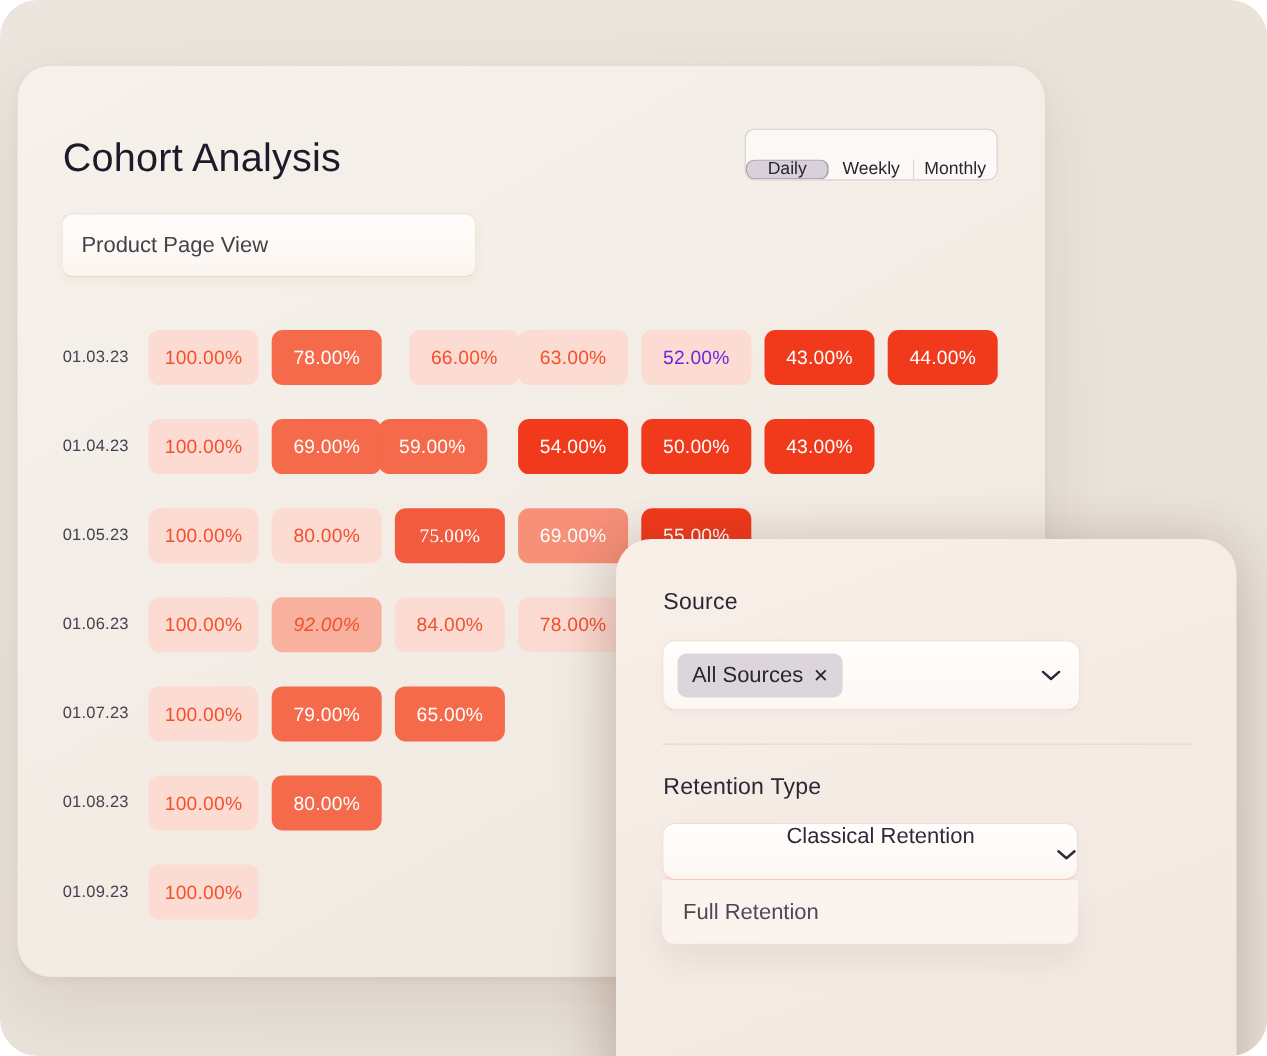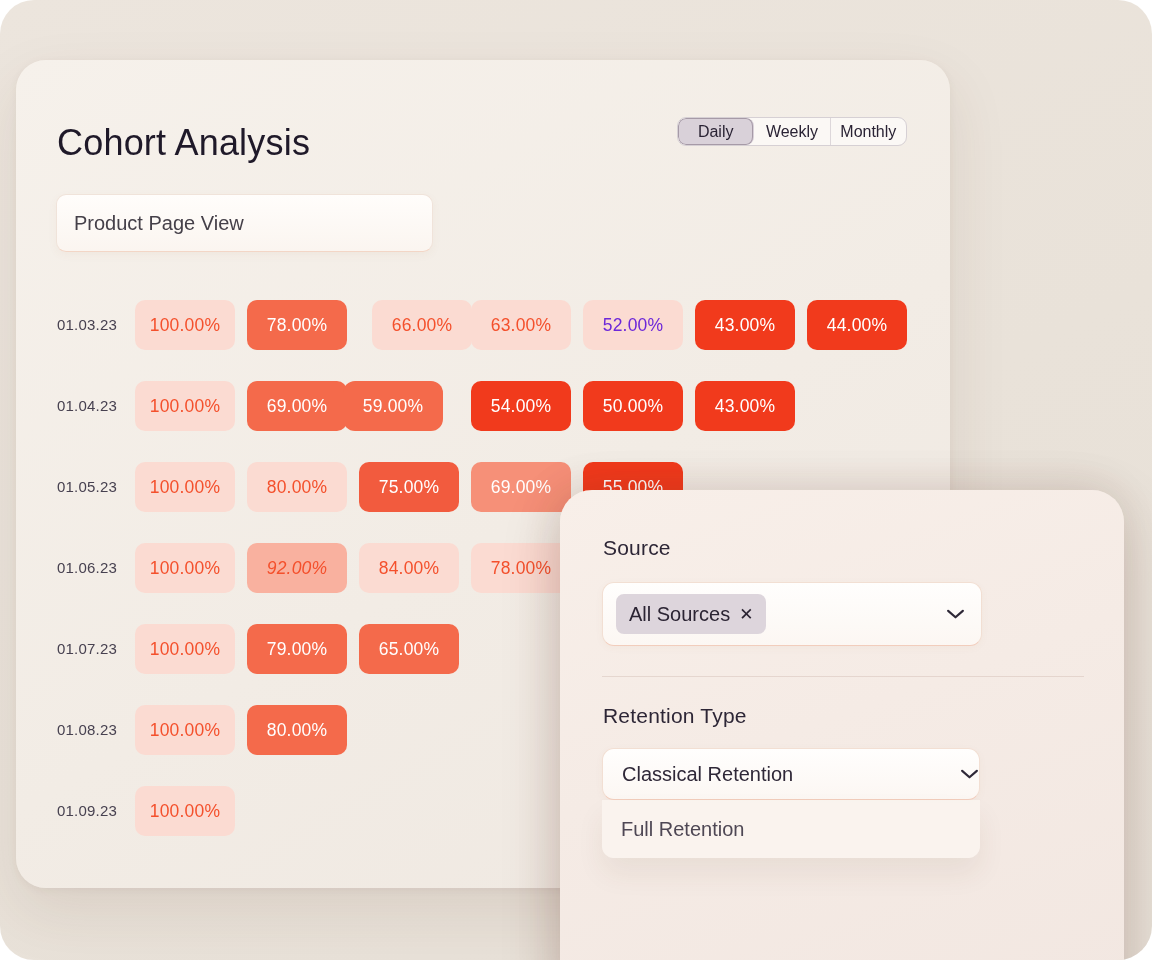--- a/index.html
+++ b/index.html
@@ -18,23 +18,23 @@
     box-shadow: 0 24px 60px rgba(84, 52, 32, 0.10), 0 2px 8px rgba(84,52,32,0.05);
     z-index: 1;
   }
   #card-title {
     position: absolute; left: 41px; top: 62px;
     font-size: 36px; font-weight: 400; letter-spacing: 0.2px; color: #1f1929;
   }
 
   
   #view-toggle {
-    position: absolute; left: 661px; top: 57px; width: 230px; height: 29px;
+    position: absolute; left: 661px; top: 57px; width: 230px; height: 47px;
     display: flex; background: #fbf8f5; border: 1px solid #d6d0d4;
-    border-radius: 9px; overflow: hidden;
+    border-radius: 9px; overflow: hidden; align-items: flex-end;
   }
   .toggle-option {
     flex: 1; display: flex; align-items: center; justify-content: center;
     font-size: 16px; color: #2a2334; cursor: pointer;
     border-right: 1px solid #ddd7da; background: transparent;
   }
   .toggle-option:last-child { border-right: none; }
   .toggle-option.selected {
     background: #d9d1d9; border-radius: 8px;
     box-shadow: inset 0 0 0 1px #a69aa7;
@@ -80,21 +80,21 @@
   #retention-label { top: 214px; }
 
   .select-field {
     position: absolute; left: 42px; width: 380px; border-radius: 12px;
     background: linear-gradient(180deg, #fffefd 0%, #fcf7f3 100%);
     border: 1px solid #f2dfd3; border-bottom-color: #f2cdbc;
     display: flex; align-items: center; cursor: pointer;
     box-shadow: 0 2px 8px rgba(150,90,60,0.04);
   }
   #source-field { top: 92px; height: 64px; padding: 0 16px 0 13px; }
-  #retention-field { top: 258px; height: 52px; width: 378px; padding: 0 0 0 19px; }
+  #retention-field { top: 258px; height: 52px; width: 378px; padding: 0 0 0 19px; flex-direction: column; }
 
   #source-chip {
     display: inline-flex; align-items: center; gap: 9px;
     height: 40px; padding: 0 13px; border-radius: 8px;
     background: #ddd5dc; color: #2b2433; font-size: 20px; cursor: pointer;
   }
   .chip-remove { font-size: 17px; color: #2b2433; cursor: pointer; line-height: 1; }
 
   .chevron { margin-left: auto; display: flex; align-items: center; }
 
@@ -150,21 +150,21 @@
           <div class="cohort-cell" style="left: 231px; background: rgb(244, 106, 75); color: rgb(255, 255, 255);">69.00%</div>
           <div class="cohort-cell" style="left: 327px; background: rgb(244, 106, 75); color: rgb(255, 255, 255); border-radius: 12px;">59.00%</div>
           <div class="cohort-cell" style="left: 455px; background: rgb(241, 58, 28); color: rgb(255, 255, 255);">54.00%</div>
           <div class="cohort-cell" style="left: 567px; background: rgb(241, 58, 28); color: rgb(255, 255, 255);">50.00%</div>
           <div class="cohort-cell" style="left: 679px; background: rgb(241, 58, 28); color: rgb(255, 255, 255);">43.00%</div>
         </div>
         <div class="cohort-row" style="top: 402px;">
           <div class="cohort-date">01.05.23</div>
           <div class="cohort-cell" style="left: 119px; background: rgb(251, 219, 210); color: rgb(244, 80, 44);">100.00%</div>
           <div class="cohort-cell" style="left: 231px; background: rgb(251, 219, 210); color: rgb(244, 80, 44);">80.00%</div>
-          <div class="cohort-cell" style="left: 343px; background: rgb(242, 91, 62); color: rgb(255, 255, 255);">75.00%</div>
+          <div class="cohort-cell" style="left: 343px; background: rgb(242, 91, 62); color: rgb(255, 255, 255); font-family: Liberation Serif, serif;">75.00%</div>
           <div class="cohort-cell" style="left: 455px; background: rgb(246, 144, 120); color: rgb(255, 255, 255);">69.00%</div>
           <div class="cohort-cell" style="left: 567px; background: rgb(241, 58, 28); color: rgb(255, 255, 255);">55.00%</div>
         </div>
         <div class="cohort-row" style="top: 483px;">
           <div class="cohort-date">01.06.23</div>
           <div class="cohort-cell" style="left: 119px; background: rgb(251, 219, 210); color: rgb(244, 80, 44);">100.00%</div>
           <div class="cohort-cell" style="left: 231px; background: rgb(249, 177, 159); color: rgb(244, 80, 44); font-style: italic;">92.00%</div>
           <div class="cohort-cell" style="left: 343px; background: rgb(251, 219, 210); color: rgb(244, 80, 44);">84.00%</div>
           <div class="cohort-cell" style="left: 455px; background: rgb(251, 219, 210); color: rgb(244, 80, 44);">78.00%</div>
         </div>

